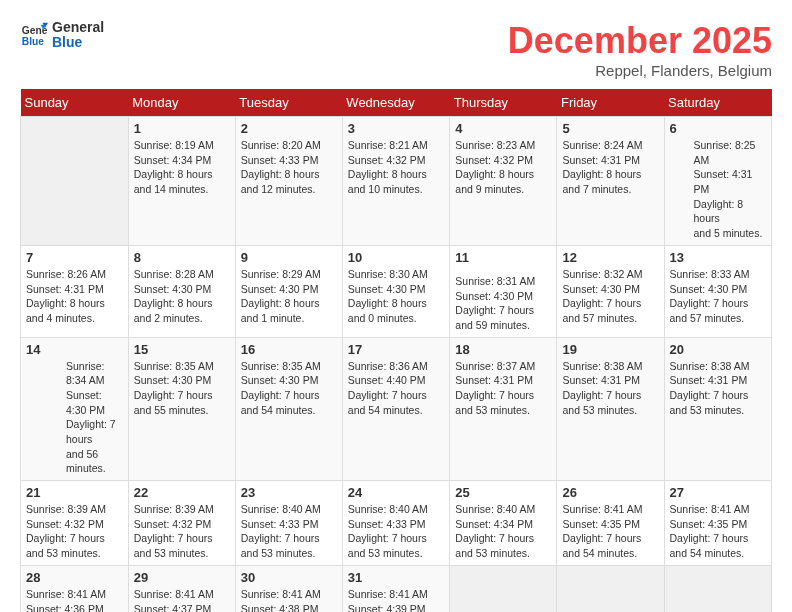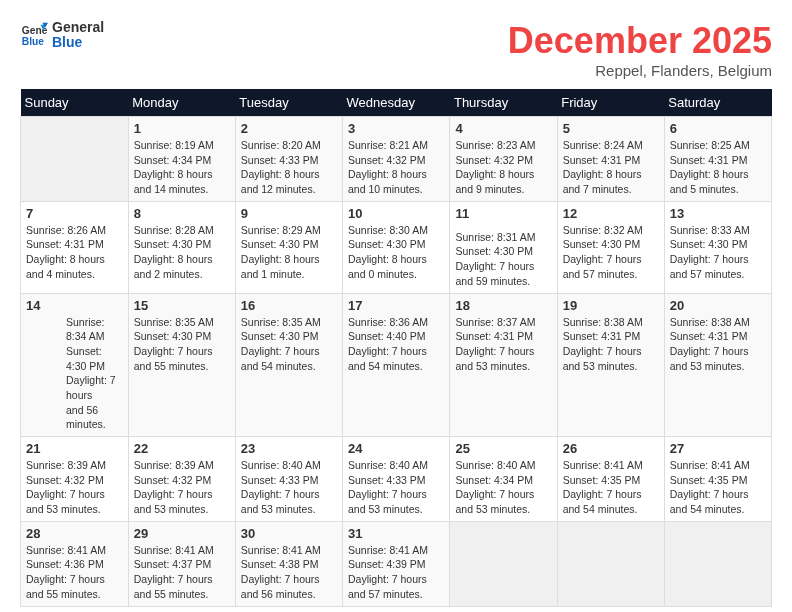--- a/index.html
+++ b/index.html
@@ -36,21 +36,21 @@
     .calendar-subtitle {
       font-size: 15px;
       color: #555;
     }
     table {
       width: 100%;
       border-collapse: collapse;
       font-size: 11px;
     }
     thead tr th {
-      background-color: #0f172a;
+      background-color: #b91c1c;
       color: #fff;
       padding: 6px 4px;
       text-align: left;
       font-size: 13px;
       font-weight: normal;
     }
     tbody tr td {
       border: 1px solid #ddd;
       vertical-align: top;
       padding: 4px 5px;
@@ -144,21 +144,21 @@
         </td>
         <td>
           <span class="day-number">5</span>
           <div class="day-info" style="white-space: pre-line;">Sunrise: 8:24 AM
 Sunset: 4:31 PM
 Daylight: 8 hours
 and 7 minutes.</div>
         </td>
         <td>
           <span class="day-number">6</span>
-          <div class="day-info" style="white-space: pre-line;">Sunrise: 8:25 AM
+          <div class="day-info" style="white-space: pre-line; margin-left: 24px;">Sunrise: 8:25 AM
 Sunset: 4:31 PM
 Daylight: 8 hours
 and 5 minutes.</div>
         </td>
       </tr>
       <tr>
         <td>
           <span class="day-number">7</span>
           <div class="day-info" style="white-space: pre-line;">Sunrise: 8:26 AM
 Sunset: 4:31 PM

